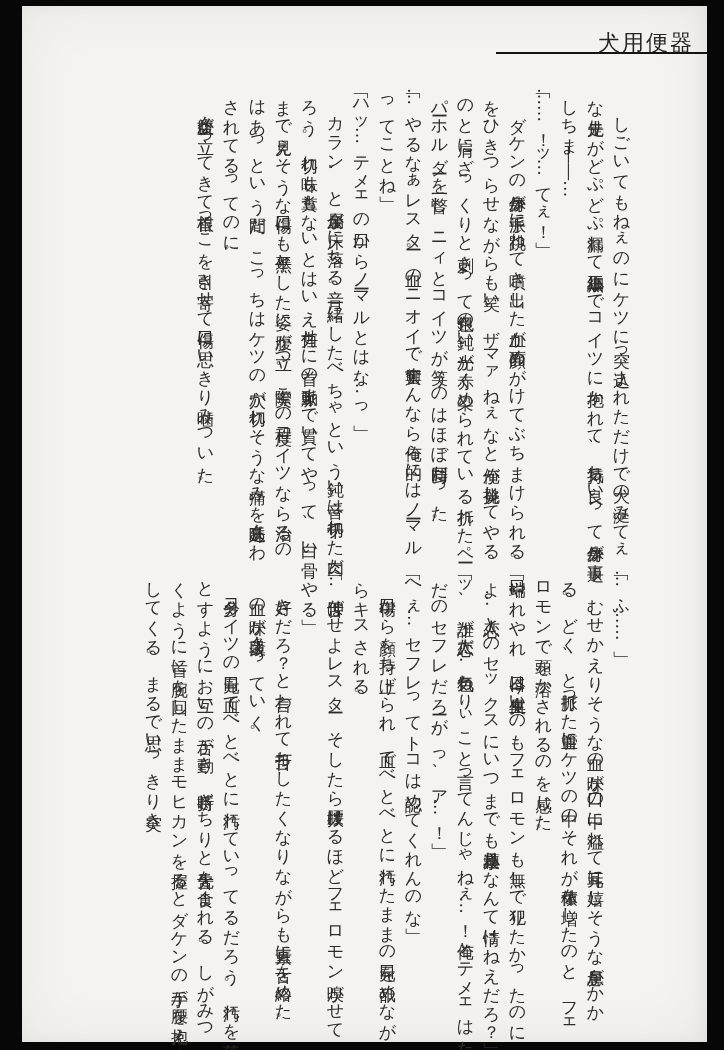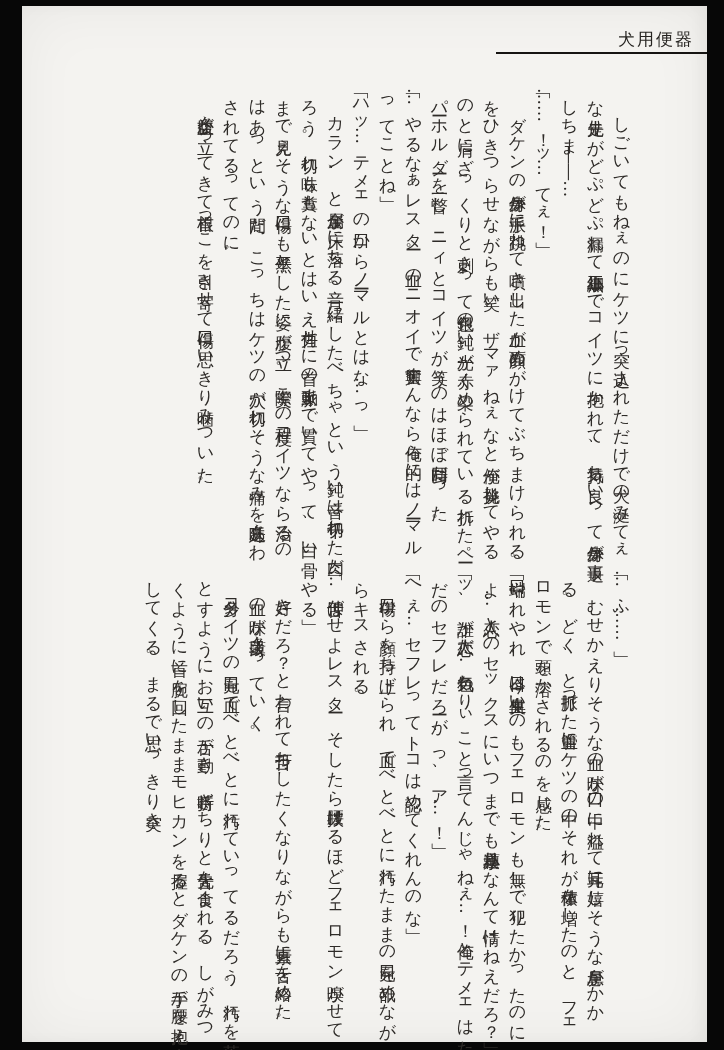--- a/index.html
+++ b/index.html
@@ -8,21 +8,21 @@
     background:#070707;
     font-family:"DejaVu Serif","Liberation Serif",serif;
   }
   .page{
     position:absolute;left:22px;top:6px;width:685px;height:1036px;
     background:#f4f3f0;
     box-shadow:inset 0 0 60px rgba(0,0,0,0.05), inset -6px 0 14px rgba(0,0,0,0.04);
   }
   .header-title{
     position:absolute;top:22px;right:13px;
-    font-size:17px;letter-spacing:2px;color:#262421;
+    font-size:22px;letter-spacing:2px;color:#262421;
     white-space:nowrap;
   }
   .header-rule{
     position:absolute;top:46px;left:474px;right:0;height:2px;
     background:#161412;
   }
   .register{
     position:absolute;right:72px;
     writing-mode:vertical-rl;
     -webkit-writing-mode:vertical-rl;

